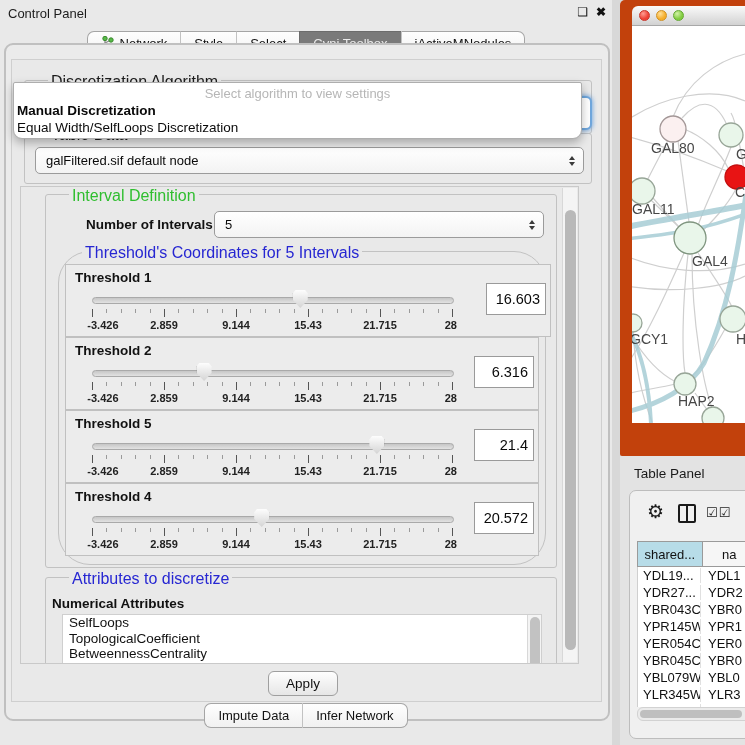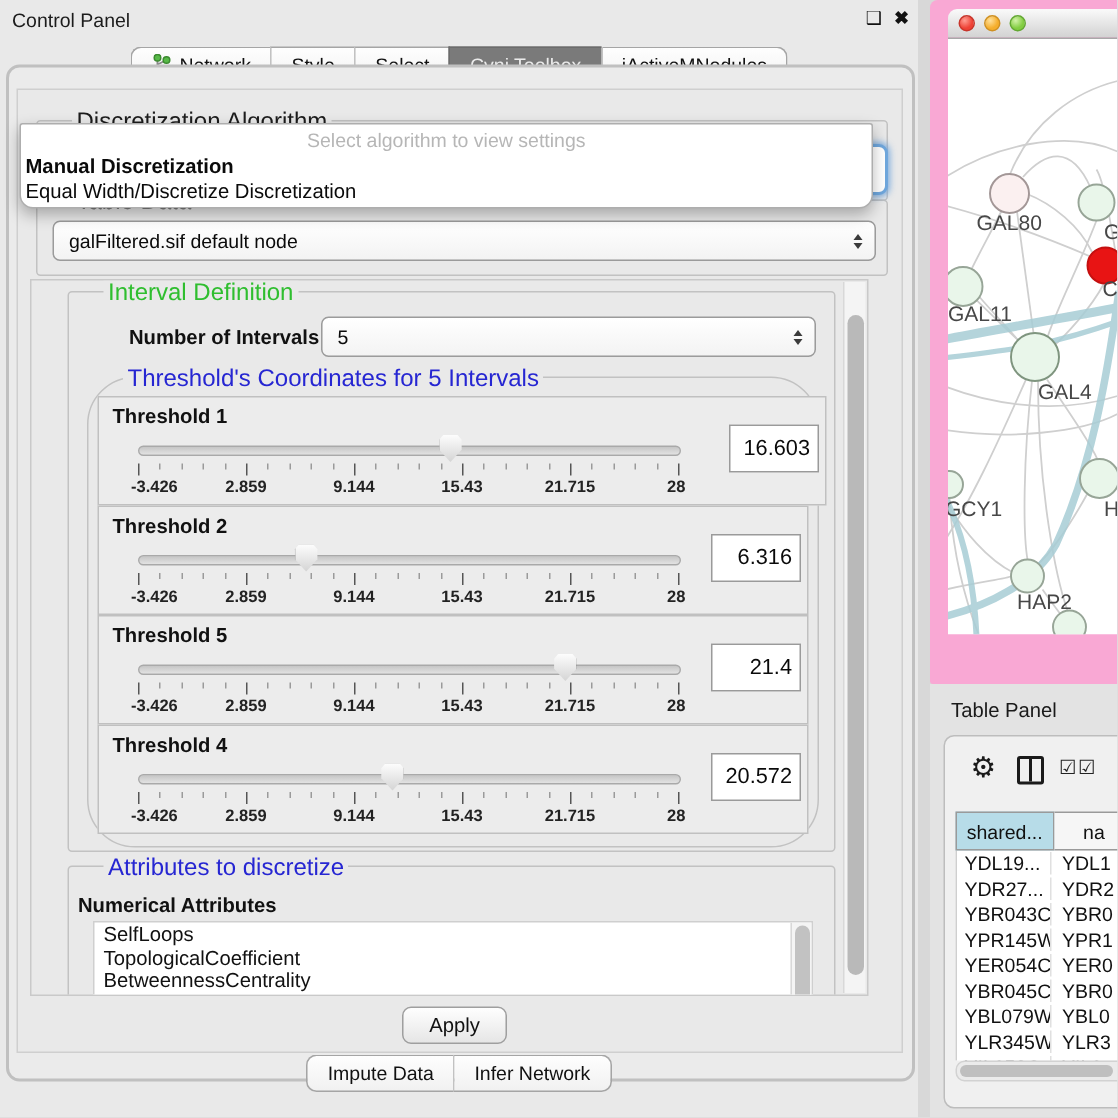--- a/index.html
+++ b/index.html
@@ -77,21 +77,21 @@
 
   #attr-group{left:24px;top:390px;width:510px;height:120px;}
   #attr-title{left:6px;top:18px;font-size:13.5px;font-weight:bold;color:#111;}
   #attr-list{position:absolute;left:16px;top:36px;width:478px;height:80px;background:#fff;border:1px solid #cfcfcf;overflow:hidden;}
   .attr-item{padding-left:6px;font-size:13.5px;line-height:15.5px;color:#111;white-space:nowrap;}
 
   #apply-btn{left:268px;top:671px;width:68px;height:23px;border:1px solid #9f9f9f;border-radius:6px;
       background:linear-gradient(#fefefe,#e6e6e6);font-size:13.5px;color:#111;display:flex;align-items:center;justify-content:center;}
 
   
-  #network-window{left:620px;top:0;width:125px;height:456px;background:#f9a8d4;border-radius:5px 0 0 2px;}
+  #network-window{left:620px;top:0;width:125px;height:456px;background:#c2410c;border-radius:5px 0 0 2px;}
   #mac-window{left:12px;top:6px;width:113px;height:417px;border-radius:6px 0 0 0;overflow:hidden;}
   #mac-titlebar{height:19px;background:linear-gradient(#fafafa,#d2d2d2);border-bottom:1px solid #a8a8a8;
       display:flex;align-items:center;padding-left:7px;gap:6px;}
   .light{width:11px;height:11px;border-radius:50%;box-sizing:border-box;}
   .light.red{background:radial-gradient(circle at 35% 30%,#ff9d92,#ee4236 60%);border:1px solid #c7352b;}
   .light.yellow{background:radial-gradient(circle at 35% 30%,#ffe09b,#f5ae2c 60%);border:1px solid #cf9022;}
   .light.green{background:radial-gradient(circle at 35% 30%,#d2f2a8,#82cd41 60%);border:1px solid #64a833;}
   #net-canvas{position:relative;height:397px;background:#ffffff;}
 
   #table-panel-region{left:620px;top:456px;width:125px;height:289px;background:#e3e3e3;}
@@ -165,21 +165,21 @@
       <span class="spin">
           <i class="up"></i>
           <i class="dn"></i>
         </span>
     </div>
 
     <div id="algo-popup" class="abs">
       <div id="algo-hint" class="abs">Select algorithm to view settings</div>
       <div id="algo-options">
           <div class="algo-opt" style="top: 20px; font-weight: bold;">Manual Discretization</div>
-          <div class="algo-opt" style="top: 37px;">Equal Width/Discretize Discretization</div>
+          <div class="algo-opt" style="top: 37px;">Equal Width/SelfLoops Discretization</div>
         </div>
     </div>
 
     <div id="table-data-group" class="abs group">
       <span class="glabel">Table Data</span>
     </div>
     <div id="table-data-combo" class="combo">
       <span>galFiltered.sif default node</span>
       <span class="spin">
           <i class="up"></i>

